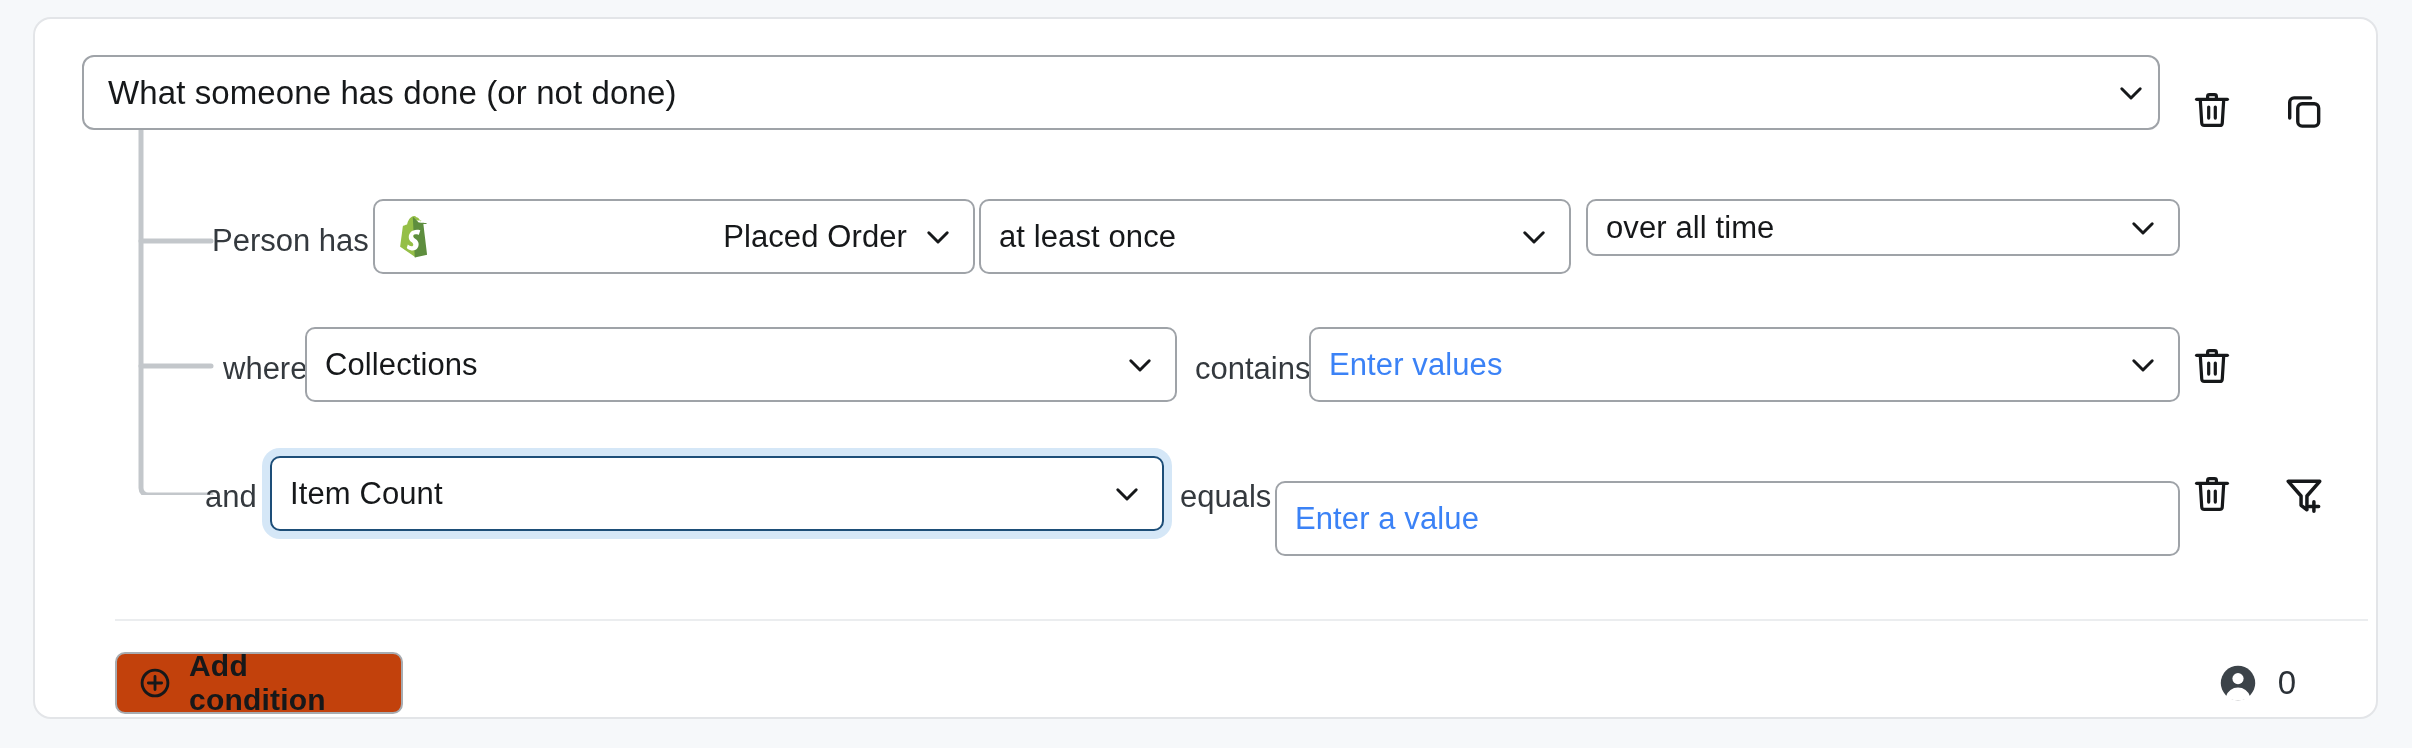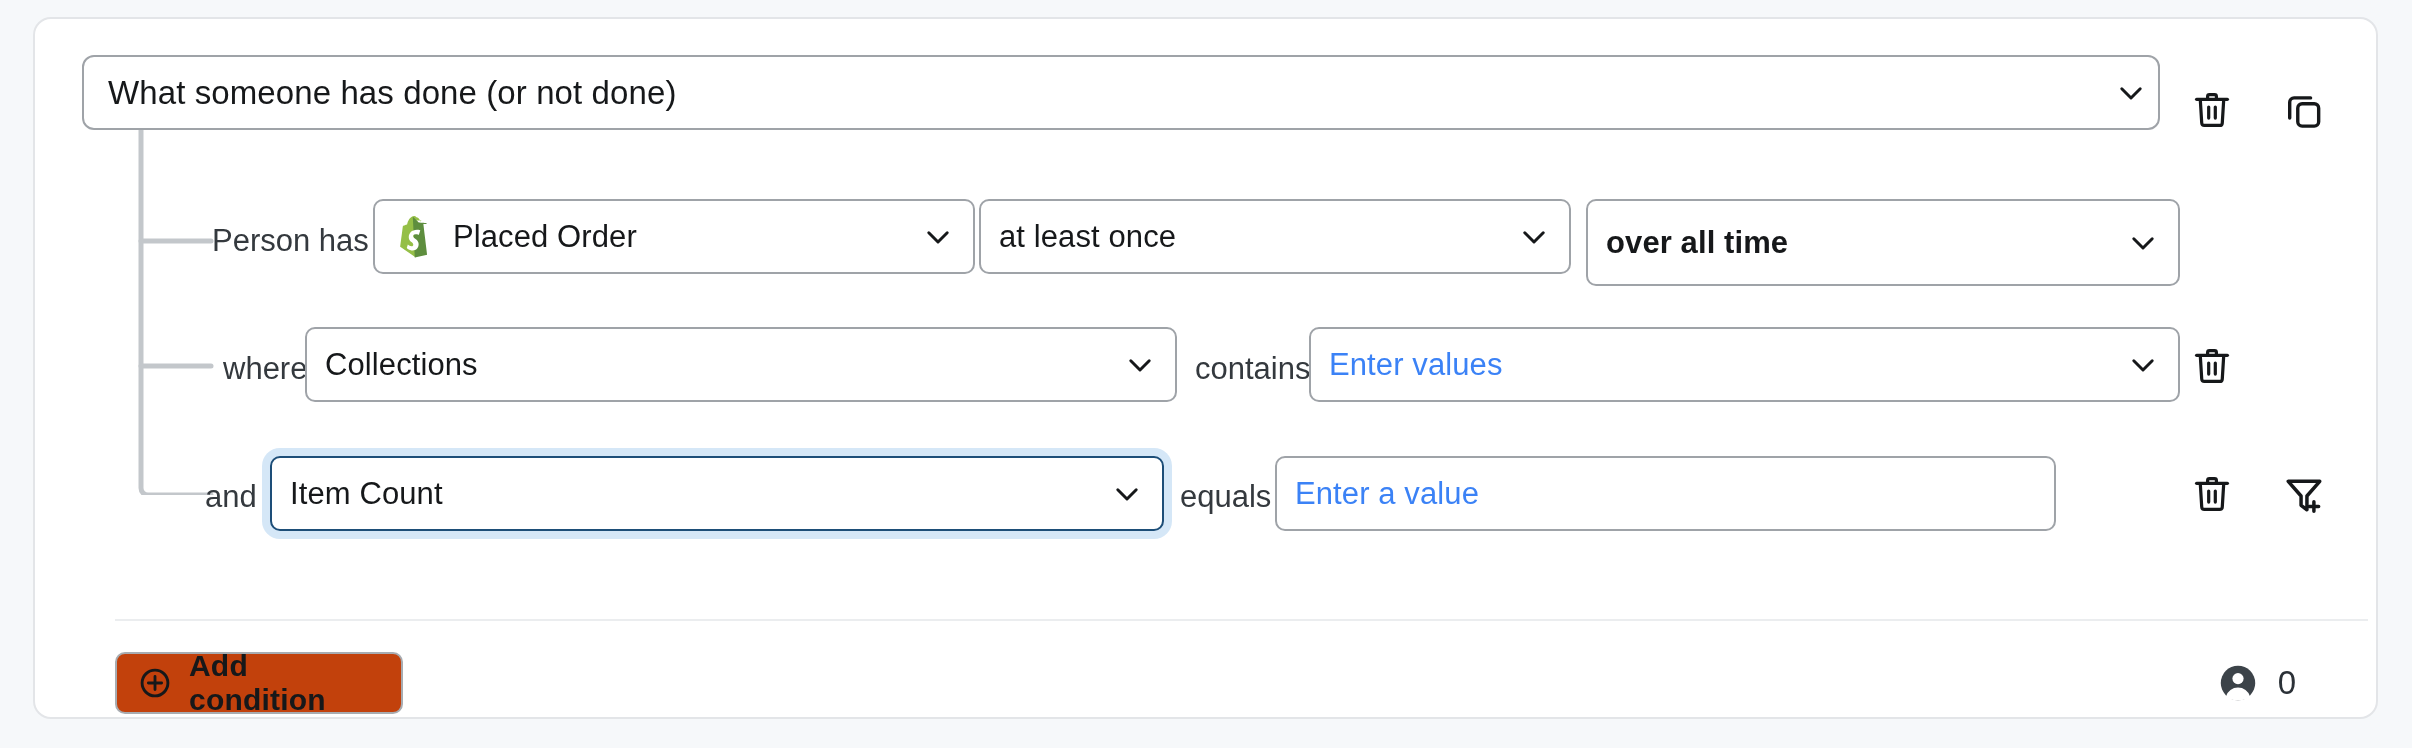--- a/index.html
+++ b/index.html
@@ -171,40 +171,40 @@
     </button>
 
     <svg id="tree" viewBox="0 0 120 365" fill="none">
       <path d="M6 0 V358 a7 7 0 0 0 7 7 H76" stroke="#c3c7cb" stroke-width="5" stroke-linecap="round" stroke-linejoin="round"></path>
       <path d="M6 111 H76" stroke="#c3c7cb" stroke-width="5" stroke-linecap="round"></path>
       <path d="M6 236 H76" stroke="#c3c7cb" stroke-width="5" stroke-linecap="round"></path>
     </svg>
 
     <span class="lbl" style="left:177px; top:206px;">Person has</span>
 
-    <div class="ctl" style="left:338px; top:180px; width:602px; height:75px;">
+    <div class="ctl" style="left:338px; top:180px; width:602px; height:75px;text-align:right;">
       <svg class="shopify" viewBox="0 0 48 54" fill="none">
         <path d="M33.6 7.5 c-.25-.02-.5.05-.72.2 l-1.5 1.1 c-.6-2.6-1.9-5-4.3-5.1 -.1 0-.2 0-.3 0 -.7-.9-1.6-1.3-2.4-1.3 -5.2 0-7.7 6.5-8.5 9.8 -2 .6-3.5 1.1-3.7 1.2 -1.2.4-1.2.4-1.35 1.5 -.1.85-3.03 23.5-3.03 23.5 L26.1 51 V7.5 c-.2 0-.4 0-.6.03 Z" fill="#95bf47"></path>
         <path d="M40.2 11.6 c-.1-.6-.6-1-1-1 -.4 0-8.4-.6-8.4-.6 l-6.2-6.1 c-.2-.2-.5-.3-.8-.3 L26.1 51 l14.6-3.2 c0 0-4.4-35.6-4.5-36.2 Z" transform="translate(-1.2 0)" fill="#5e8e3e"></path>
         <path d="M31.4 19.2 l-1.8 5.4 c0 0-1.6-.85-3.6-.85 -2.9 0-3.05 1.8-3.05 2.26 0 2.5 6.5 3.45 6.5 9.3 0 4.6-2.9 7.55-6.85 7.55 -4.7 0-7.1-2.95-7.1-2.95 l1.25-4.15 c0 0 2.45 2.1 4.5 2.1 1.35 0 1.9-1.05 1.9-1.85 0-3.25-5.3-3.4-5.3-8.75 0-4.5 3.25-8.85 9.75-8.85 2.5 0 3.8.7 3.8.7 Z" fill="#ffffff"></path>
       </svg>
       <span class="val">Placed Order</span>
       <svg class="chev" viewBox="0 0 24 24" fill="none">
         <path d="M5.5 9 L12 15.5 L18.5 9" stroke="#16181a" stroke-width="2.1" stroke-linecap="round" stroke-linejoin="round"></path>
       </svg>
     </div>
 
     <div class="ctl" style="left:944px; top:180px; width:592px; height:75px;">
       <span class="val">at least once</span>
       <svg class="chev" viewBox="0 0 24 24" fill="none">
         <path d="M5.5 9 L12 15.5 L18.5 9" stroke="#16181a" stroke-width="2.1" stroke-linecap="round" stroke-linejoin="round"></path>
       </svg>
     </div>
 
-    <div class="ctl" style="left:1551px; top:180px; width:594px; height:87px;font-weight:bold;">
+    <div class="ctl" style="left:1551px; top:180px; width:594px; height:57px;">
       <span class="val">over all time</span>
       <svg class="chev" viewBox="0 0 24 24" fill="none">
         <path d="M5.5 9 L12 15.5 L18.5 9" stroke="#16181a" stroke-width="2.1" stroke-linecap="round" stroke-linejoin="round"></path>
       </svg>
     </div>
 
     <span class="lbl" style="left:170px; top:334px;margin-left:18px;">where</span>
 
     <div class="ctl" style="left:270px; top:308px; width:872px; height:75px;">
       <span class="val">Collections</span>
@@ -235,21 +235,21 @@
 
     <div class="ctl focused" style="left:235px; top:437px; width:894px; height:75px;">
       <span class="val">Item Count</span>
       <svg class="chev" viewBox="0 0 24 24" fill="none">
         <path d="M5.5 9 L12 15.5 L18.5 9" stroke="#16181a" stroke-width="2.1" stroke-linecap="round" stroke-linejoin="round"></path>
       </svg>
     </div>
 
     <span class="lbl" style="left:1145px; top:462px;">equals</span>
 
-    <div class="ctl" style="left:1240px; top:437px; width:781px; height:75px;">
+    <div class="ctl" style="left:1240px; top:462px; width:905px; height:75px;">
       <span class="ph">Enter a value</span>
     </div>
 
     <button class="iconbtn" style="left:2150px; top:448px;">
       <svg width="44" height="44" viewBox="0 0 24 24" fill="none">
         <path d="M3.6 6.2 H20.4" stroke="#16181a" stroke-width="1.75" stroke-linecap="round"></path>
         <path d="M9.6 6.2 V4.6 a1 1 0 0 1 1-1 h2.8 a1 1 0 0 1 1 1 V6.2" stroke="#16181a" stroke-width="1.75" stroke-linejoin="round"></path>
         <path d="M5.6 6.2 L6.4 19.1 a1.4 1.4 0 0 0 1.4 1.3 h8.4 a1.4 1.4 0 0 0 1.4-1.3 L18.4 6.2" stroke="#16181a" stroke-width="1.75" stroke-linejoin="round"></path>
         <path d="M10.2 10.4 V16.4 M13.8 10.4 V16.4" stroke="#16181a" stroke-width="1.75" stroke-linecap="round"></path>
       </svg>

